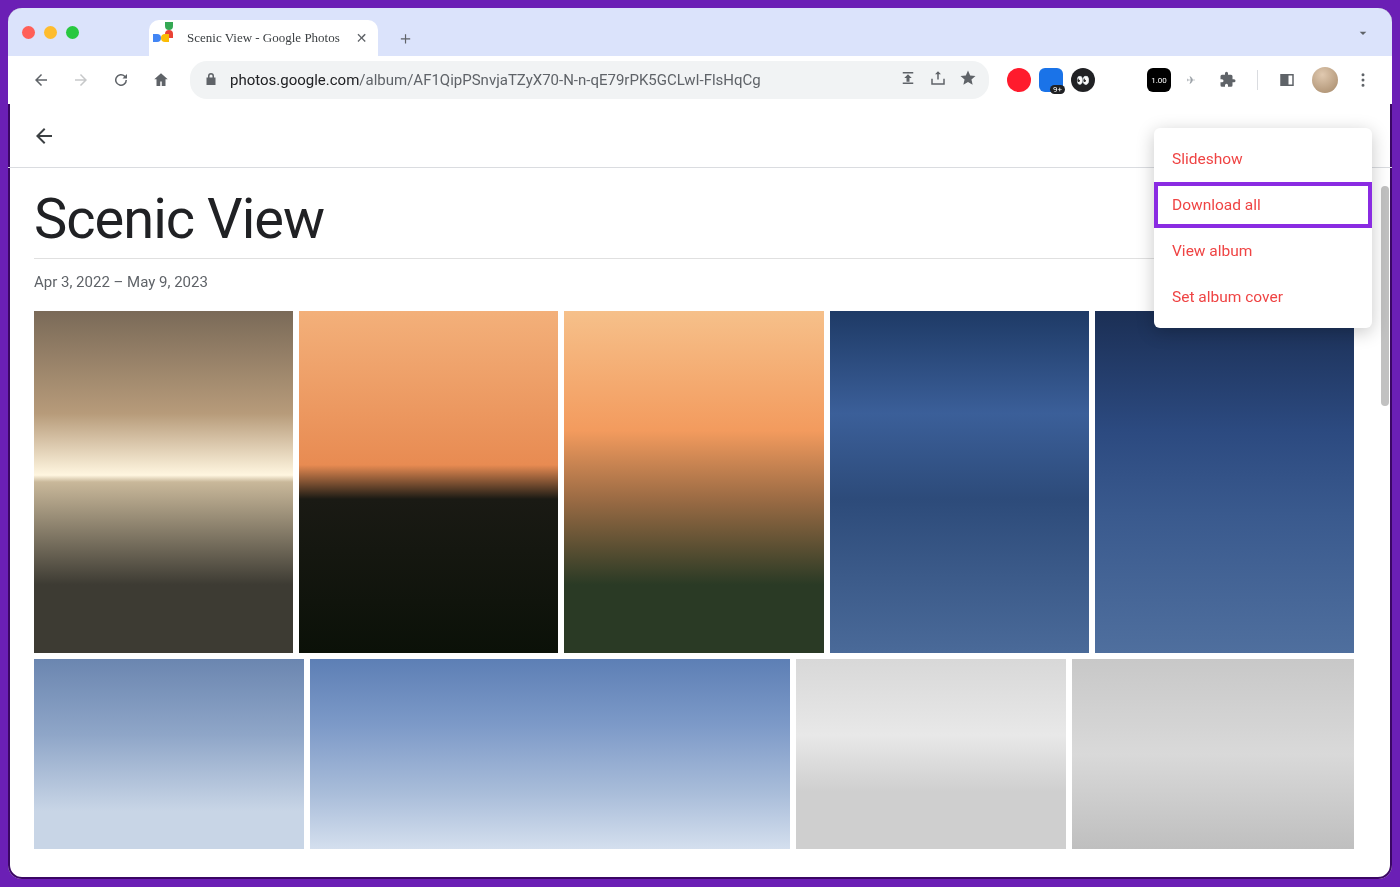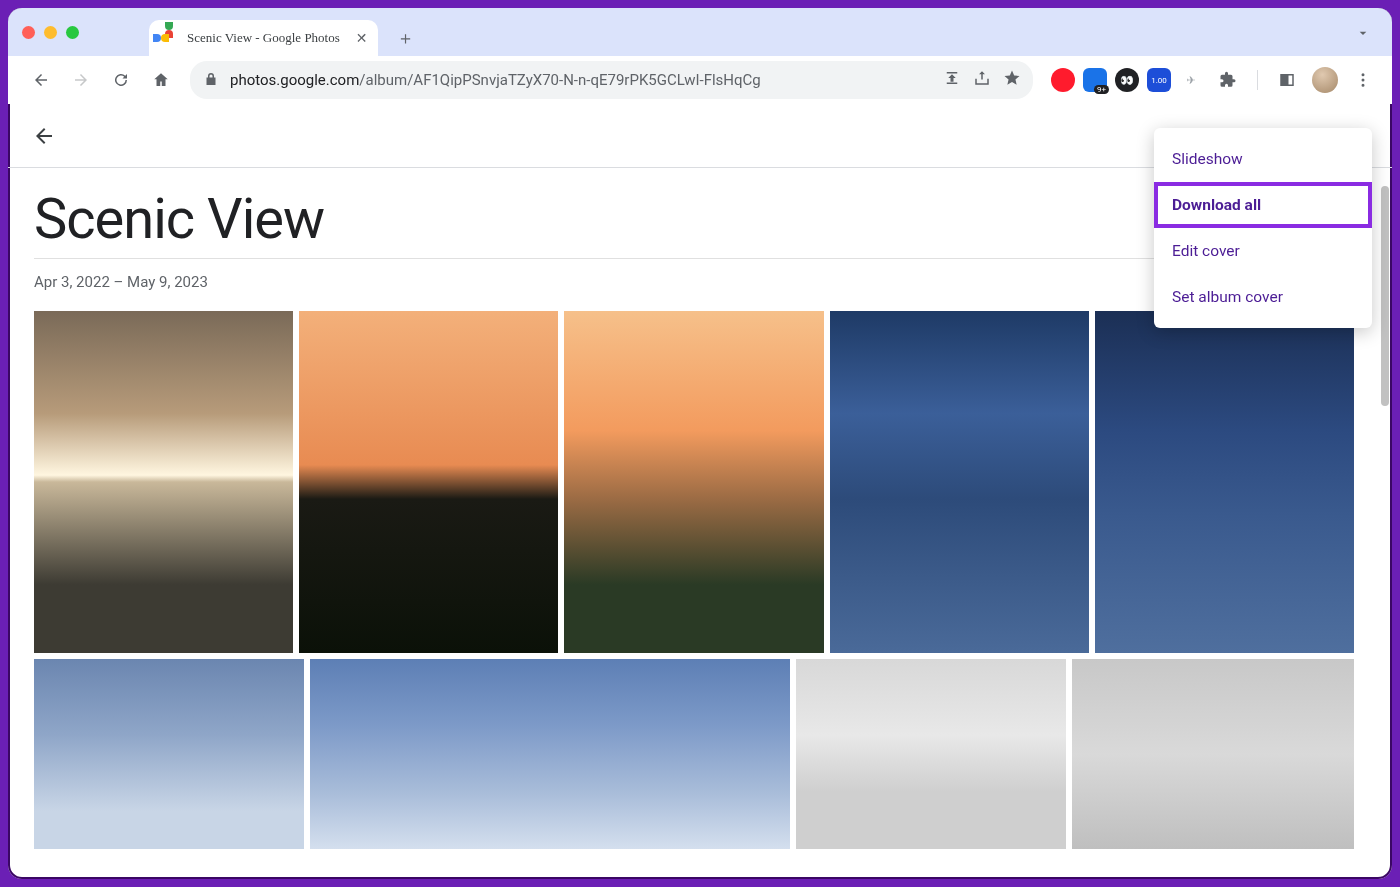--- a/index.html
+++ b/index.html
@@ -115,21 +115,21 @@
   .ext-row { display:flex; align-items:center; gap:8px; padding-left:6px; }
   .ext {
     width:24px; height:24px; border-radius:6px;
     display:flex; align-items:center; justify-content:center;
     font-size:11px; color:#fff;
   }
   .ext.opera { background:#ff1b2d; border-radius:50%; }
   .ext.blue  { background:#1a73e8; position:relative; }
   .ext.blue::after{content:"9+"; position:absolute; bottom:-2px; right:-2px; background:#202124; color:#fff; font-size:8px; padding:0 3px; border-radius:6px;}
   .ext.eyes  { background:#202124; border-radius:50%; }
-  .ext.green { background:#1d4ed8; font-size:8px; }
+  .ext.green { background:#000000; font-size:8px;margin-left:44px; }
   .ext.gray  { color:#9aa0a6; }
   .vdiv { width:1px; height:20px; background:#dadce0; margin:0 4px; }
   .avatar {
     width:26px; height:26px; border-radius:50%;
     background: radial-gradient(circle at 40% 30%, #e0c9b0, #a58868);
   }
   
   .page-hdr {
     height:64px;
     border-bottom:1px solid var(--divider);
@@ -184,25 +184,24 @@
     width: 218px;
     background:#fff;
     border-radius:6px;
     box-shadow: 0 4px 18px rgba(0,0,0,.22);
     padding: 8px 0;
     z-index: 50;
   }
   .dropdown .item {
     padding: 14px 18px;
     font-size: 15.5px;
-    color:#4c1d95;
+    color:#ef4444;
   }
   .dropdown .item.hl {
     box-shadow: inset 0 0 0 4px var(--menu-hl);
-    font-weight: bold;
   }
   
   .sbar {
     position:absolute; right:0; top:178px; bottom:16px; width:14px;
     background:transparent;
   }
   .sbar .thumb {
     position:absolute; top:0; left:3px; width:8px; height:220px;
     background:#c1c1c1; border-radius:4px;
   }
@@ -342,21 +341,21 @@
         <div class="ph sky2" style="flex:0 0 480px"></div>
         <div class="ph sky3" style="flex:0 0 270px"></div>
         <div class="ph sky4" style="flex:1"></div>
       </div>
     </div>
   </div>
 
   <div class="dropdown">
     <div class="item">Slideshow</div>
     <div class="item hl">Download all</div>
-    <div class="item">Edit cover</div>
+    <div class="item">View album</div>
     <div class="item">Set album cover</div>
   </div>
 
   <div class="sbar">
     <div class="thumb"></div>
   </div>
 
 </div>
 
 </body></html>

